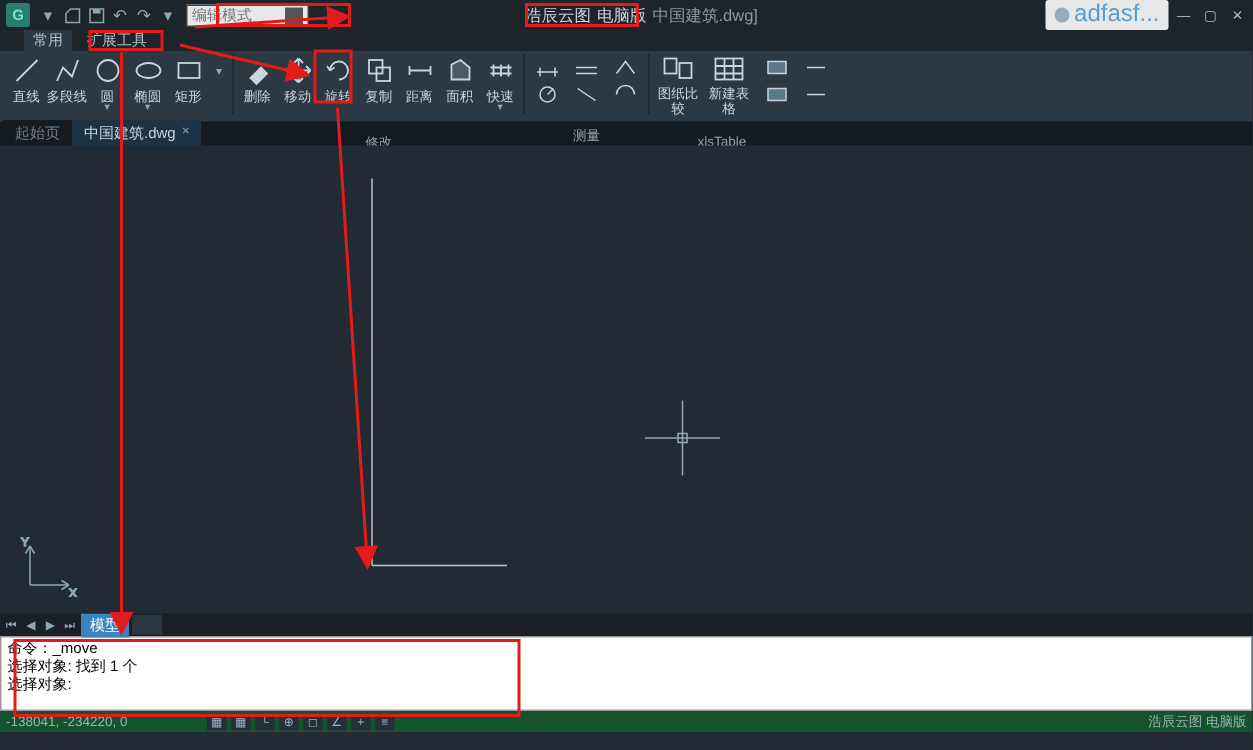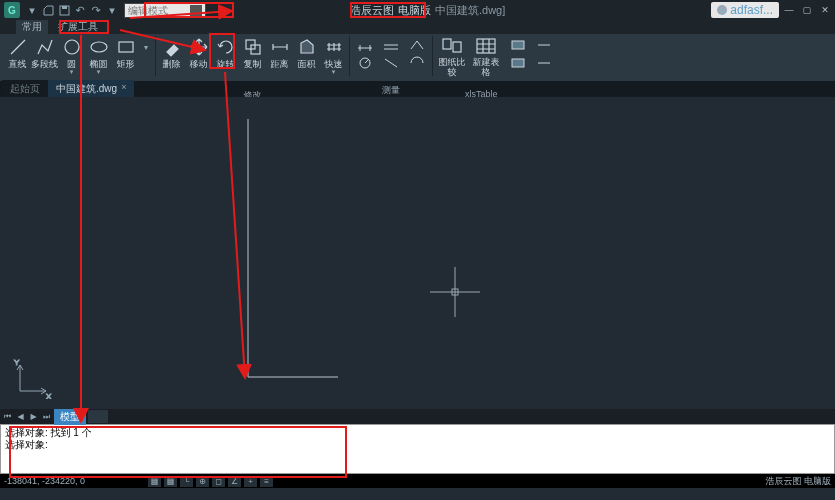--- a/index.html
+++ b/index.html
@@ -8,21 +8,21 @@
 .titlebar { height:20px; background:#1d252b; display:flex; align-items:center; padding:0 4px; position:relative; }
 .titlebar .logo { width:16px; height:16px; background:#2a7d6f; border-radius:2px; margin-right:4px; display:flex; align-items:center; justify-content:center; color:#6fe8d4; font-size:10px; font-weight:bold; }
 .titlebar .qicon { width:14px; height:14px; display:flex; align-items:center; justify-content:center; color:#8fa6b3; font-size:11px; margin:0 1px; cursor:pointer; }
 .searchbox { background:#e8e8e8; height:15px; width:82px; margin-left:4px; border:1px solid #444; display:flex; align-items:center; padding:0 3px; }
 .searchbox input { border:none; background:transparent; width:60px; font-size:10px; outline:none; color:#222; }
 .searchbox .btn { width:12px; height:11px; background:#555; margin-left:auto; }
 .app-title { position:absolute; left:350px; display:flex; align-items:center; gap:4px; font-size:11px; }
 .app-title .edition { color:#c9d4dd; }
 .app-title .doc { color:#8a98a3; }
 .winctrl { position:absolute; right:2px; display:flex; align-items:center; gap:2px; }
-.winctrl .user { background:#e8e8e8; color:#5a9fc9; padding:1px 6px; font-size:12px; border-radius:2px; display:flex; align-items:center; gap:3px;}
+.winctrl .user { background:#e8e8e8; color:#5a9fc9; padding:1px 6px; font-size:16px; border-radius:2px; display:flex; align-items:center; gap:3px;}
 .winctrl .user .av { width:10px; height:10px; background:#9ab; border-radius:50%; }
 .winctrl .wbtn { width:16px; height:14px; display:flex; align-items:center; justify-content:center; color:#b0bec8; font-size:9px; cursor:pointer; }
 
 .tabbar { height:14px; display:flex; align-items:flex-end; padding-left:16px; gap:4px; background:#1d252b; }
 .tabbar .tab { padding:1px 6px 0 6px; font-size:10px; color:#b0bec8; cursor:pointer; }
 .tabbar .tab.active { background:#2d3942; }
 
 .ribbon { height:47px; background:#2d3942; display:flex; align-items:flex-start; padding:2px 4px 0 4px; gap:0; }
 .rbtn { display:flex; flex-direction:column; align-items:center; width:27px; height:41px; cursor:pointer; color:#c9d4dd; position:relative; }
 .rbtn .ic { width:22px; height:22px; display:flex; align-items:center; justify-content:center; }
@@ -47,21 +47,21 @@
 .ucs svg { stroke:#8fa6b3; fill:#8fa6b3; stroke-width:1; }
 
 .model-tabs { height:15px; background:#191f25; display:flex; align-items:center; padding:0 2px; gap:2px;}
 .model-tabs .nav { width:11px; height:11px; display:flex; align-items:center; justify-content:center; font-size:8px; color:#8fa6b3; cursor:pointer; }
 .model-tabs .mt { padding:1px 6px; font-size:10px; background:#3a84c2; color:#fff; cursor:pointer; }
 .model-tabs .mt.dim { background:#2a3640; color:#9bb; }
 
 .cmdline { background:#fff; color:#000; font-size:10px; padding:2px 4px; height:50px; line-height:12px; font-family:"SimSun","Microsoft YaHei"; border:1px solid #999;}
 .cmdline .row { white-space:pre; }
 
-.status { height:14px; background:#000000; display:flex; align-items:center; padding:0 4px; font-size:9px; color:#9eb0bc; gap:12px; }
+.status { height:14px; background:#14532d; display:flex; align-items:center; padding:0 4px; font-size:9px; color:#9eb0bc; gap:2px; }
 .status .coords { min-width:120px; }
 .status .sicons { display:flex; gap:3px; margin-left:12px; }
 .status .si { width:13px; height:11px; background:#252f37; display:flex; align-items:center; justify-content:center; font-size:8px; }
 .status .right { margin-left:auto; }
 
 .annot { position:absolute; pointer-events:none; border:2px solid #e31b1b; }
 .arrow { position:absolute; pointer-events:none; }
 </style>
 </head>
 <body>
@@ -354,20 +354,21 @@
 <div class="model-tabs">
   <div class="nav">⏮</div>
   <div class="nav">◀</div>
   <div class="nav">▶</div>
   <div class="nav">⏭</div>
   <div class="mt">模型</div>
   <div class="mt dim">&nbsp;&nbsp;&nbsp;</div>
 </div>
 
 <div class="cmdline">
+  <div class="row">命令：_move</div>
   <div class="row">选择对象: 找到 1 个</div>
   <div class="row">选择对象:</div>
 </div>
 
 <div class="status">
   <div class="coords">-138041, -234220, 0</div>
   <div class="sicons">
     <div class="si">▦</div>
     <div class="si">▦</div>
     <div class="si">└</div>

